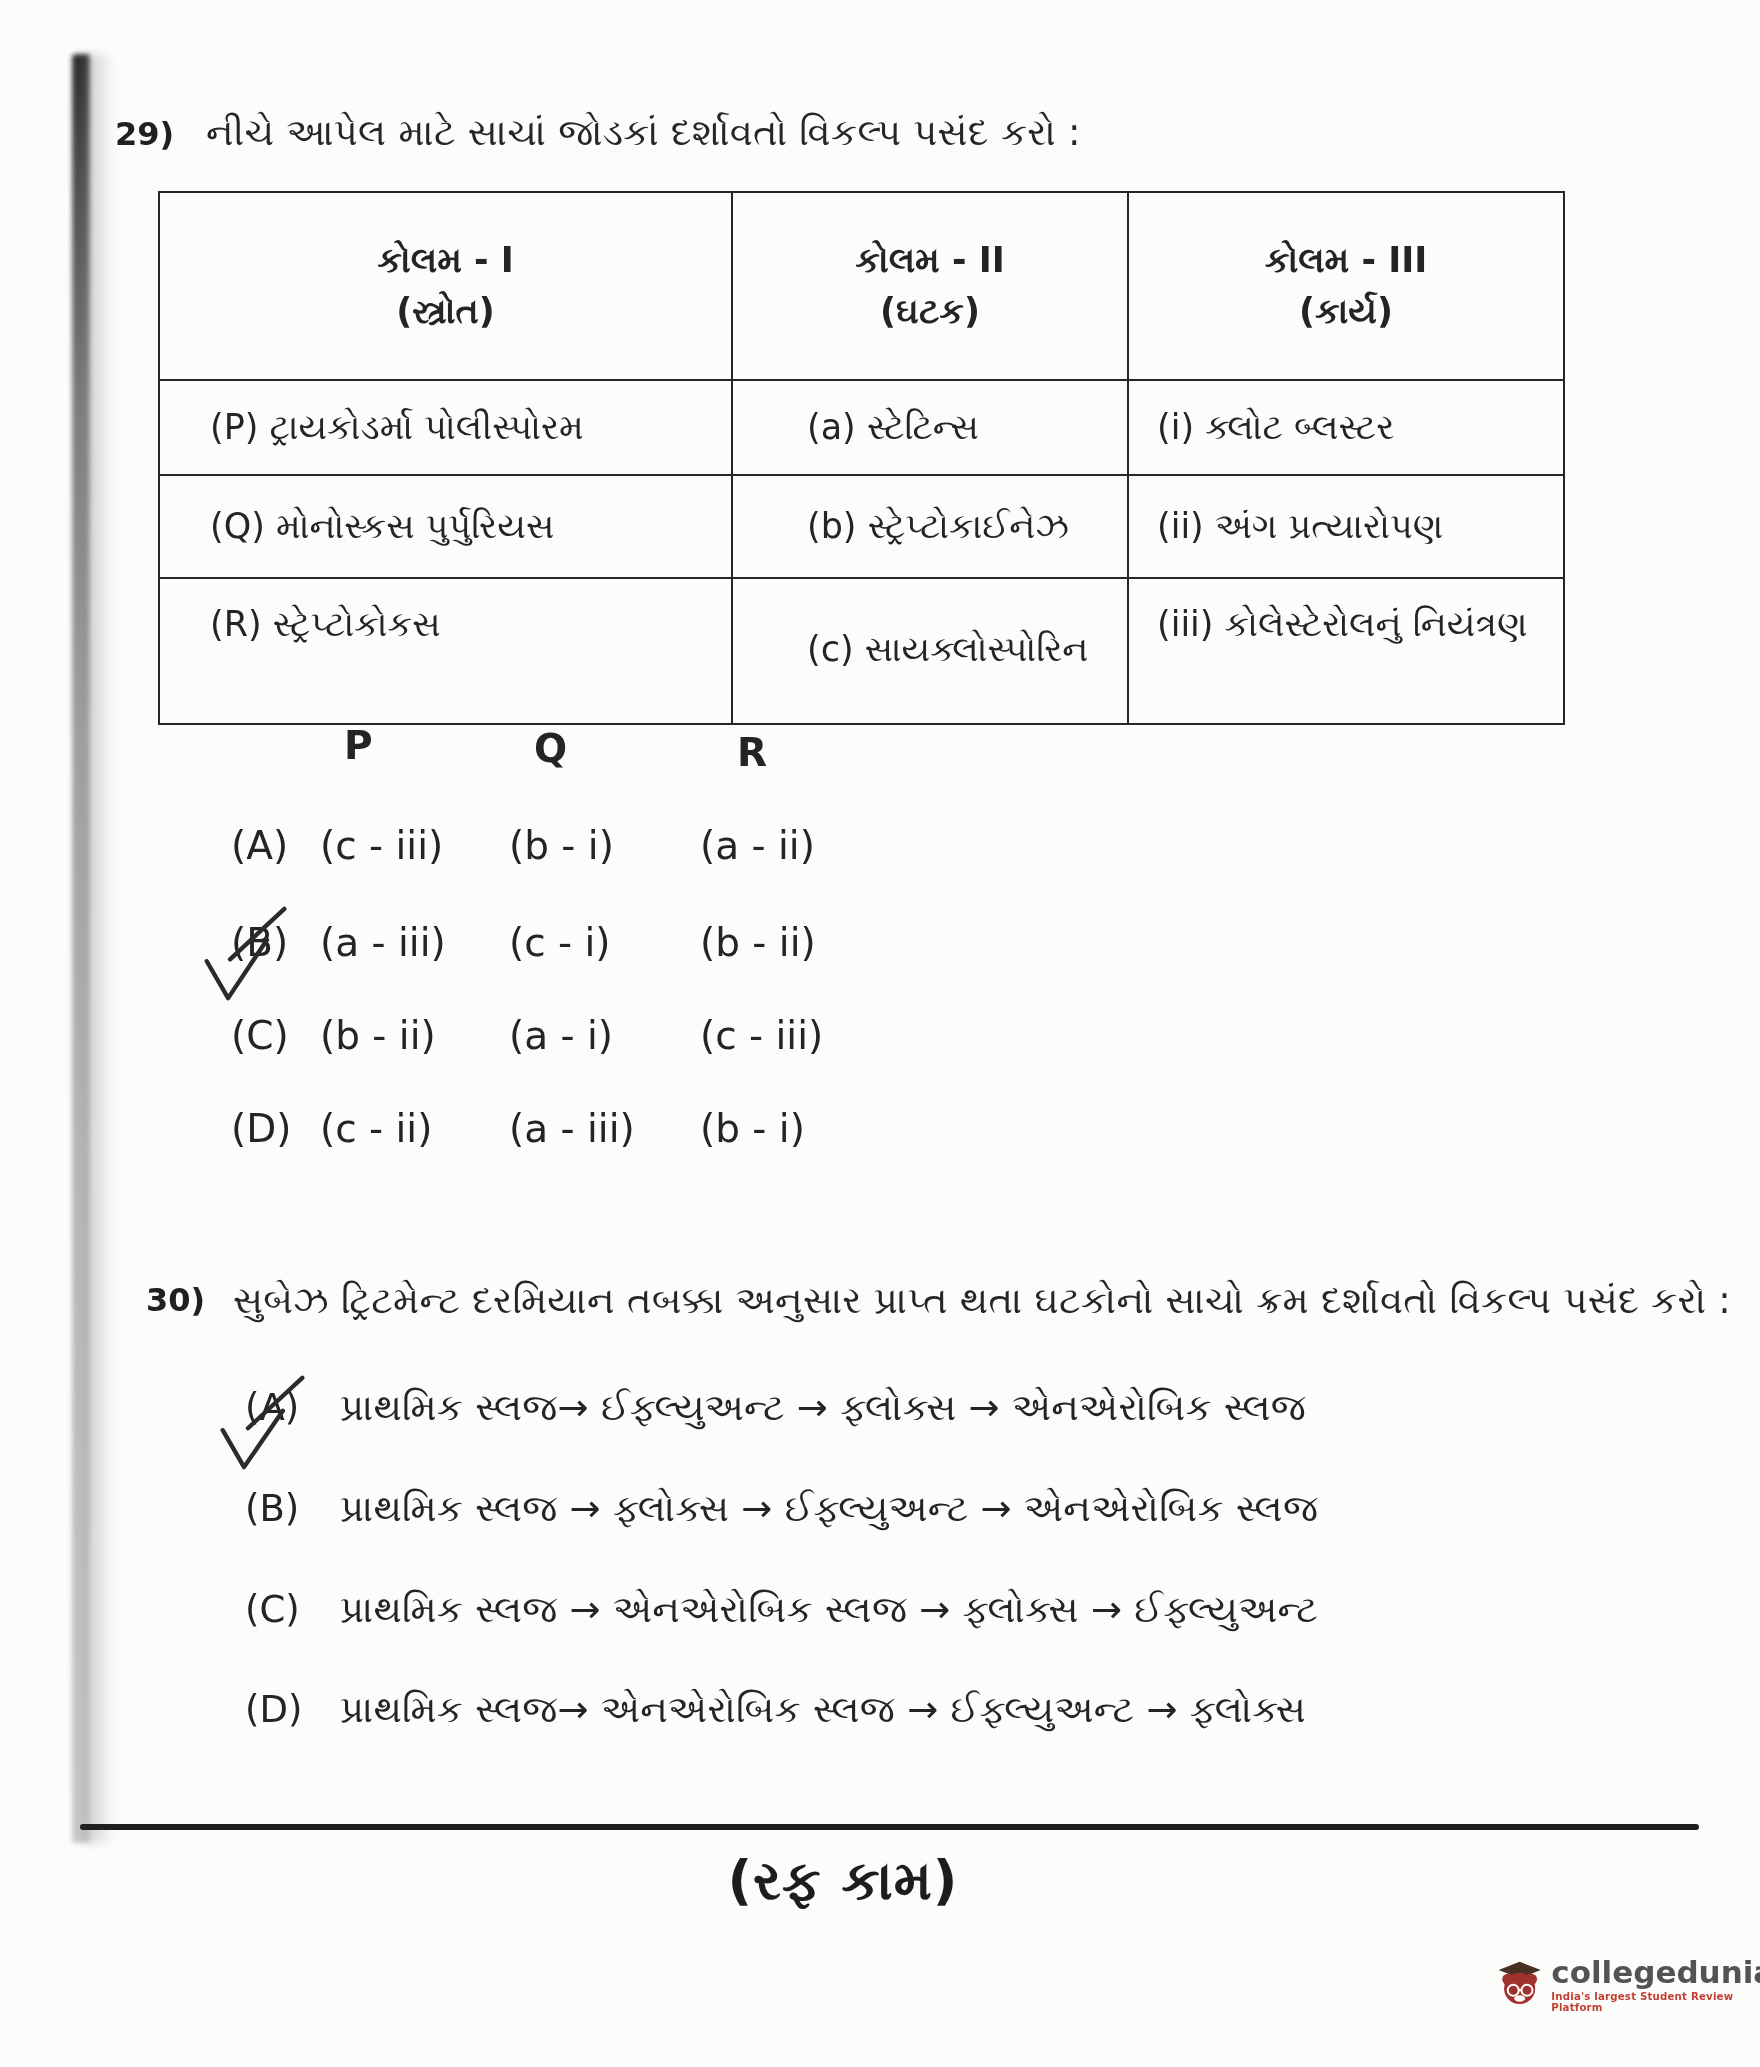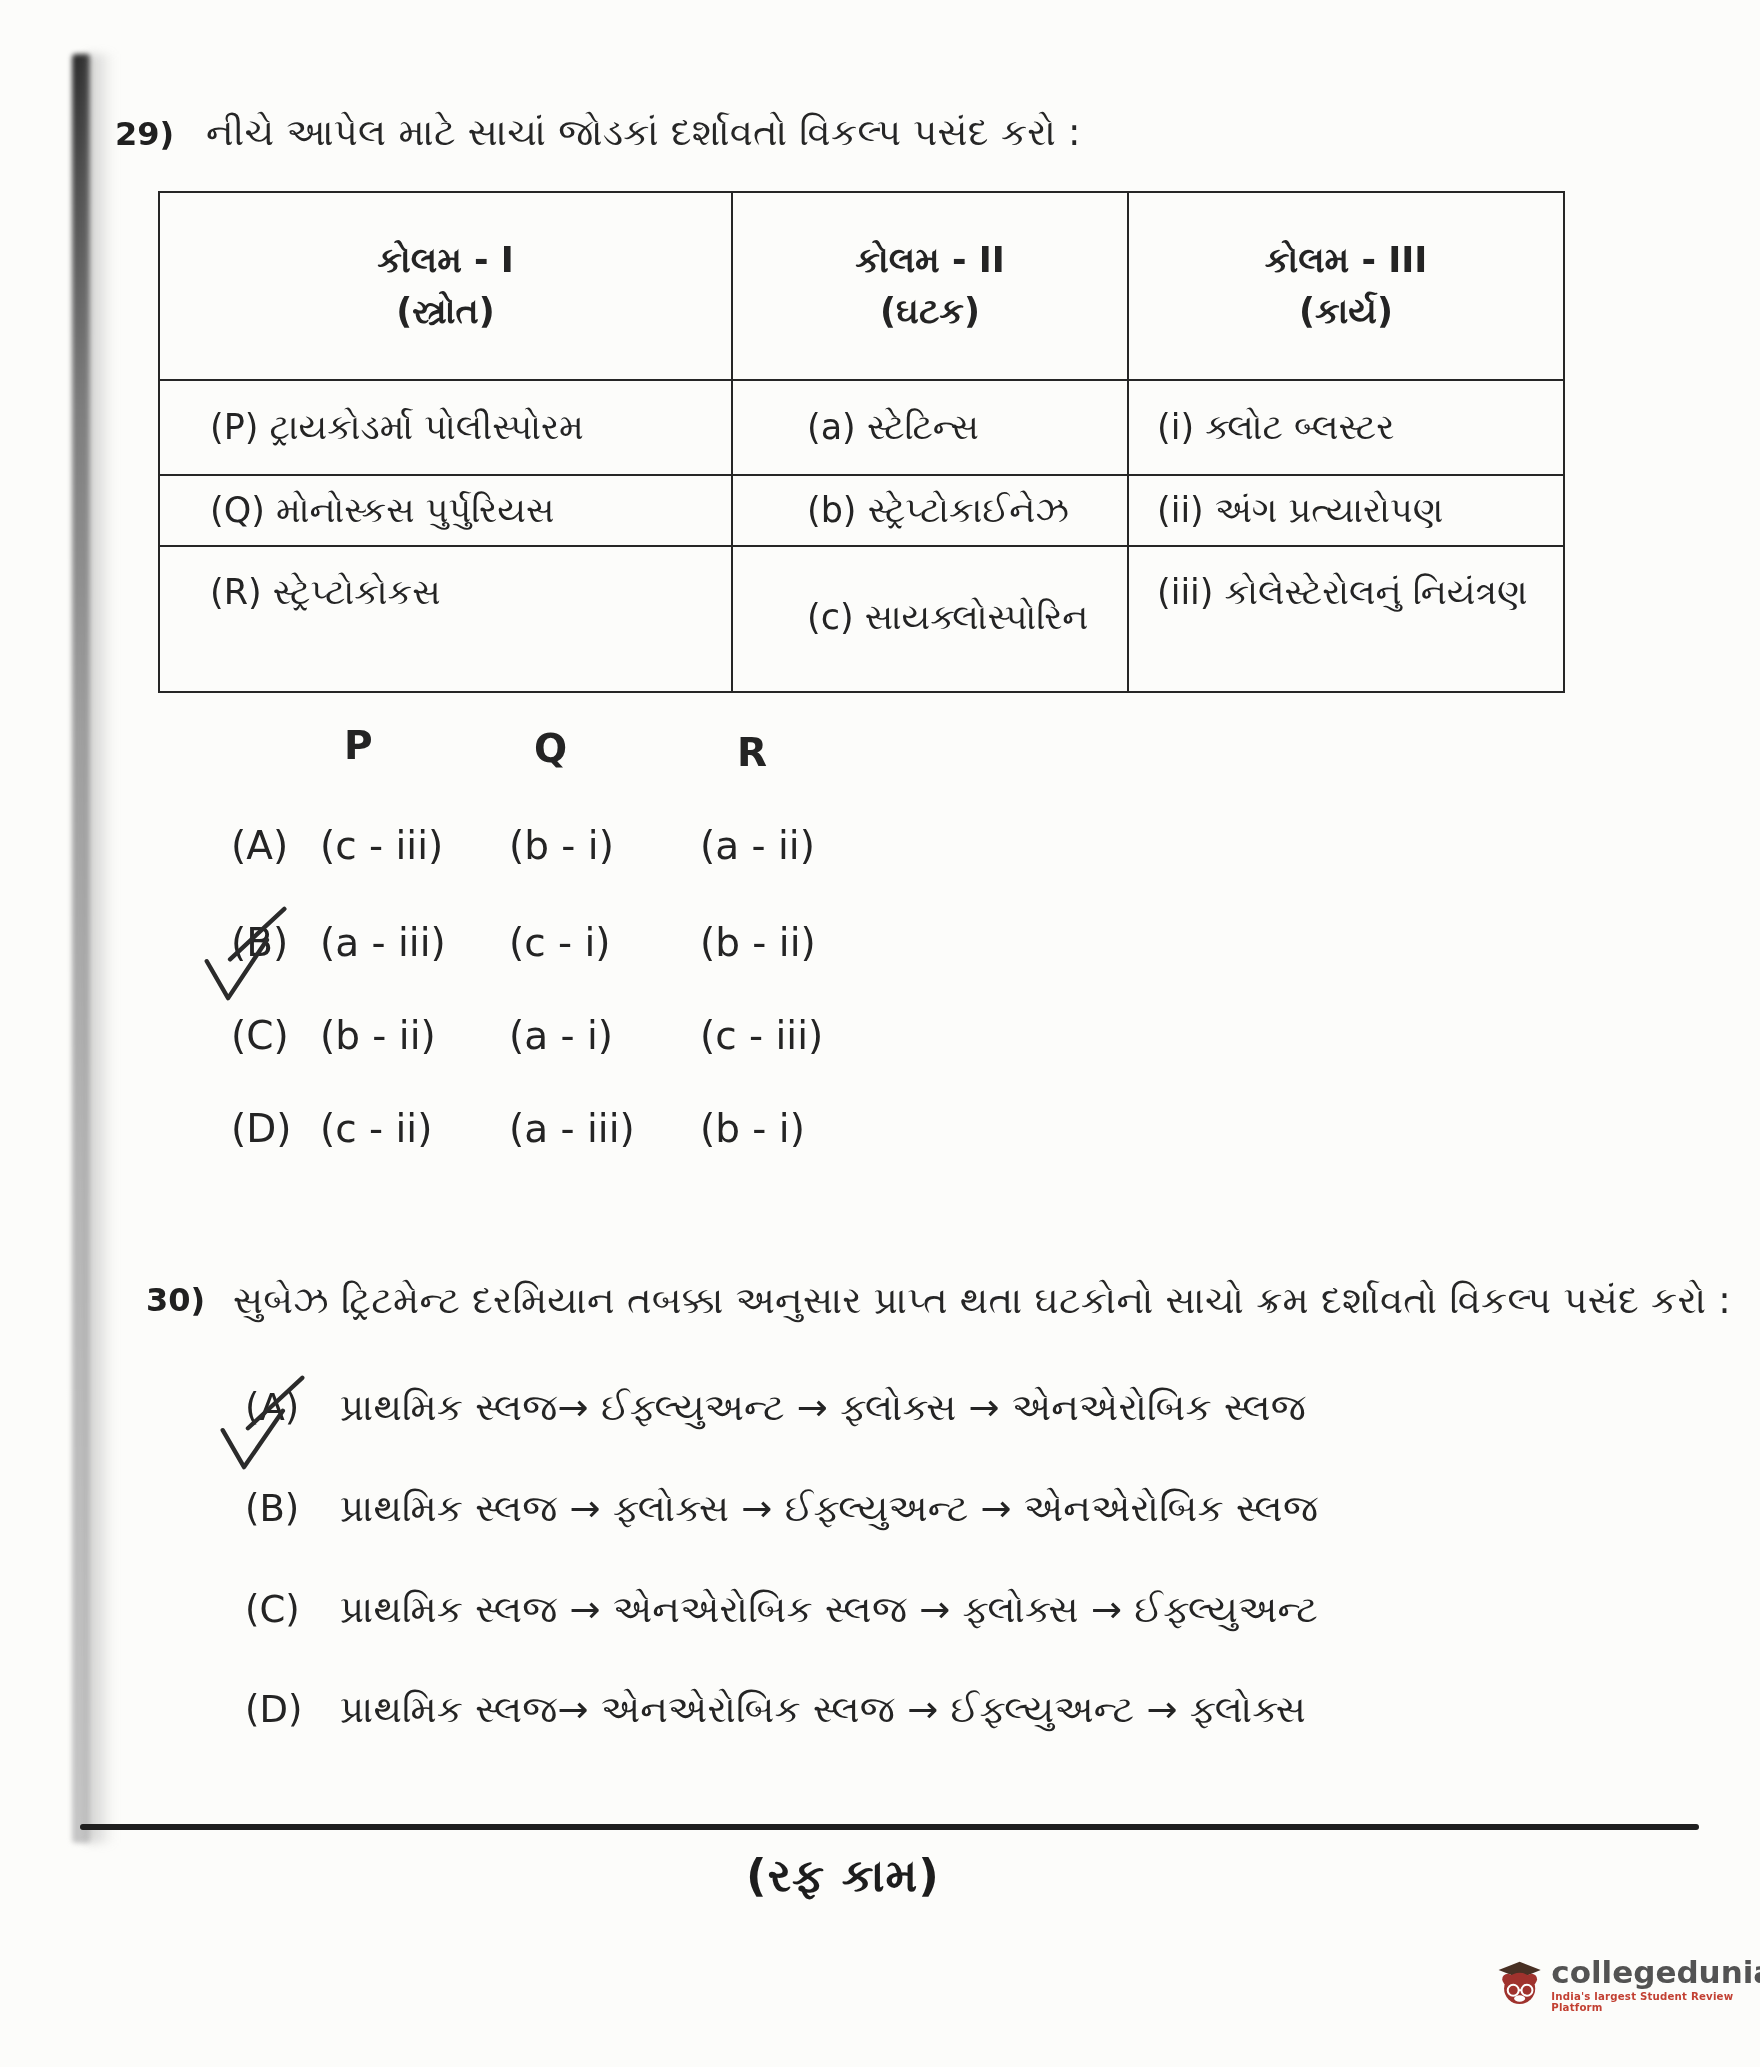--- a/index.html
+++ b/index.html
@@ -33,21 +33,21 @@
     position:absolute; left:158px; top:191px;
     width:1405px; border-collapse:collapse; table-layout:fixed;
     border:2.9px solid #262626;
     font-size:35px; color:#242424;
   }
   table.match td, table.match th { border:2.9px solid #262626; }
   table.match th { height:188px; text-align:center; font-weight:600; vertical-align:middle; }
   table.match th .sub { margin-top:9.7px; font-weight:600; }
   table.match td { font-weight:500; vertical-align:middle;border-radius:22px; }
   tr.r1 td { height:95px; }
-  tr.r2 td { height:71px; }
+  tr.r2 td { height:103px; }
   tr.r3 td { height:146px; vertical-align:top; padding-top:25px; }
   tr.r3 td.c2 { padding-top:50px; }
   td.c1 { padding-left:50px; }
   td.c2 { padding-left:74px; }
   td.c3 { padding-left:28px; }
 
   
   .pqr span { position:absolute; font-size:39px; font-weight:600; }
   .q29row { position:absolute; left:0; width:100%; height:58px; font-size:39px; font-weight:500; }
   .q29row .lbl { position:absolute; left:231px; }
@@ -61,21 +61,21 @@
   .q30row .txt { position:absolute; left:340px; letter-spacing:0.3px; }
 
   .tick { position:absolute; pointer-events:none; }
 
   .footer-rule {
     position:absolute; left:80px; top:1824px; width:1619px; height:5.8px;
     background:#1f1f1f; border-radius:2.9px;
   }
   .footer-mark {
     position:absolute; left:843px; top:1849px; transform:translateX(-50%);
-    font-size:45px; font-weight:700; color:#1d1d1d; letter-spacing:1px;
+    font-size:54px; font-weight:700; color:#1d1d1d; letter-spacing:1px;
   }
 
   .brandmark {
     position:absolute; left:1494px; top:1956px;
     display:flex; align-items:flex-start; gap:7.8px; opacity:.96;
   }
   .brandmark .txtcol { display:flex; flex-direction:column; }
   .brand-name { font-size:31px; font-weight:600; color:#4d4d4d; line-height:1.05; }
   .brand-tag { font-size:10.2px; font-weight:600; color:#c0392b; margin-top:2.9px; letter-spacing:0.2px; }
 </style>

